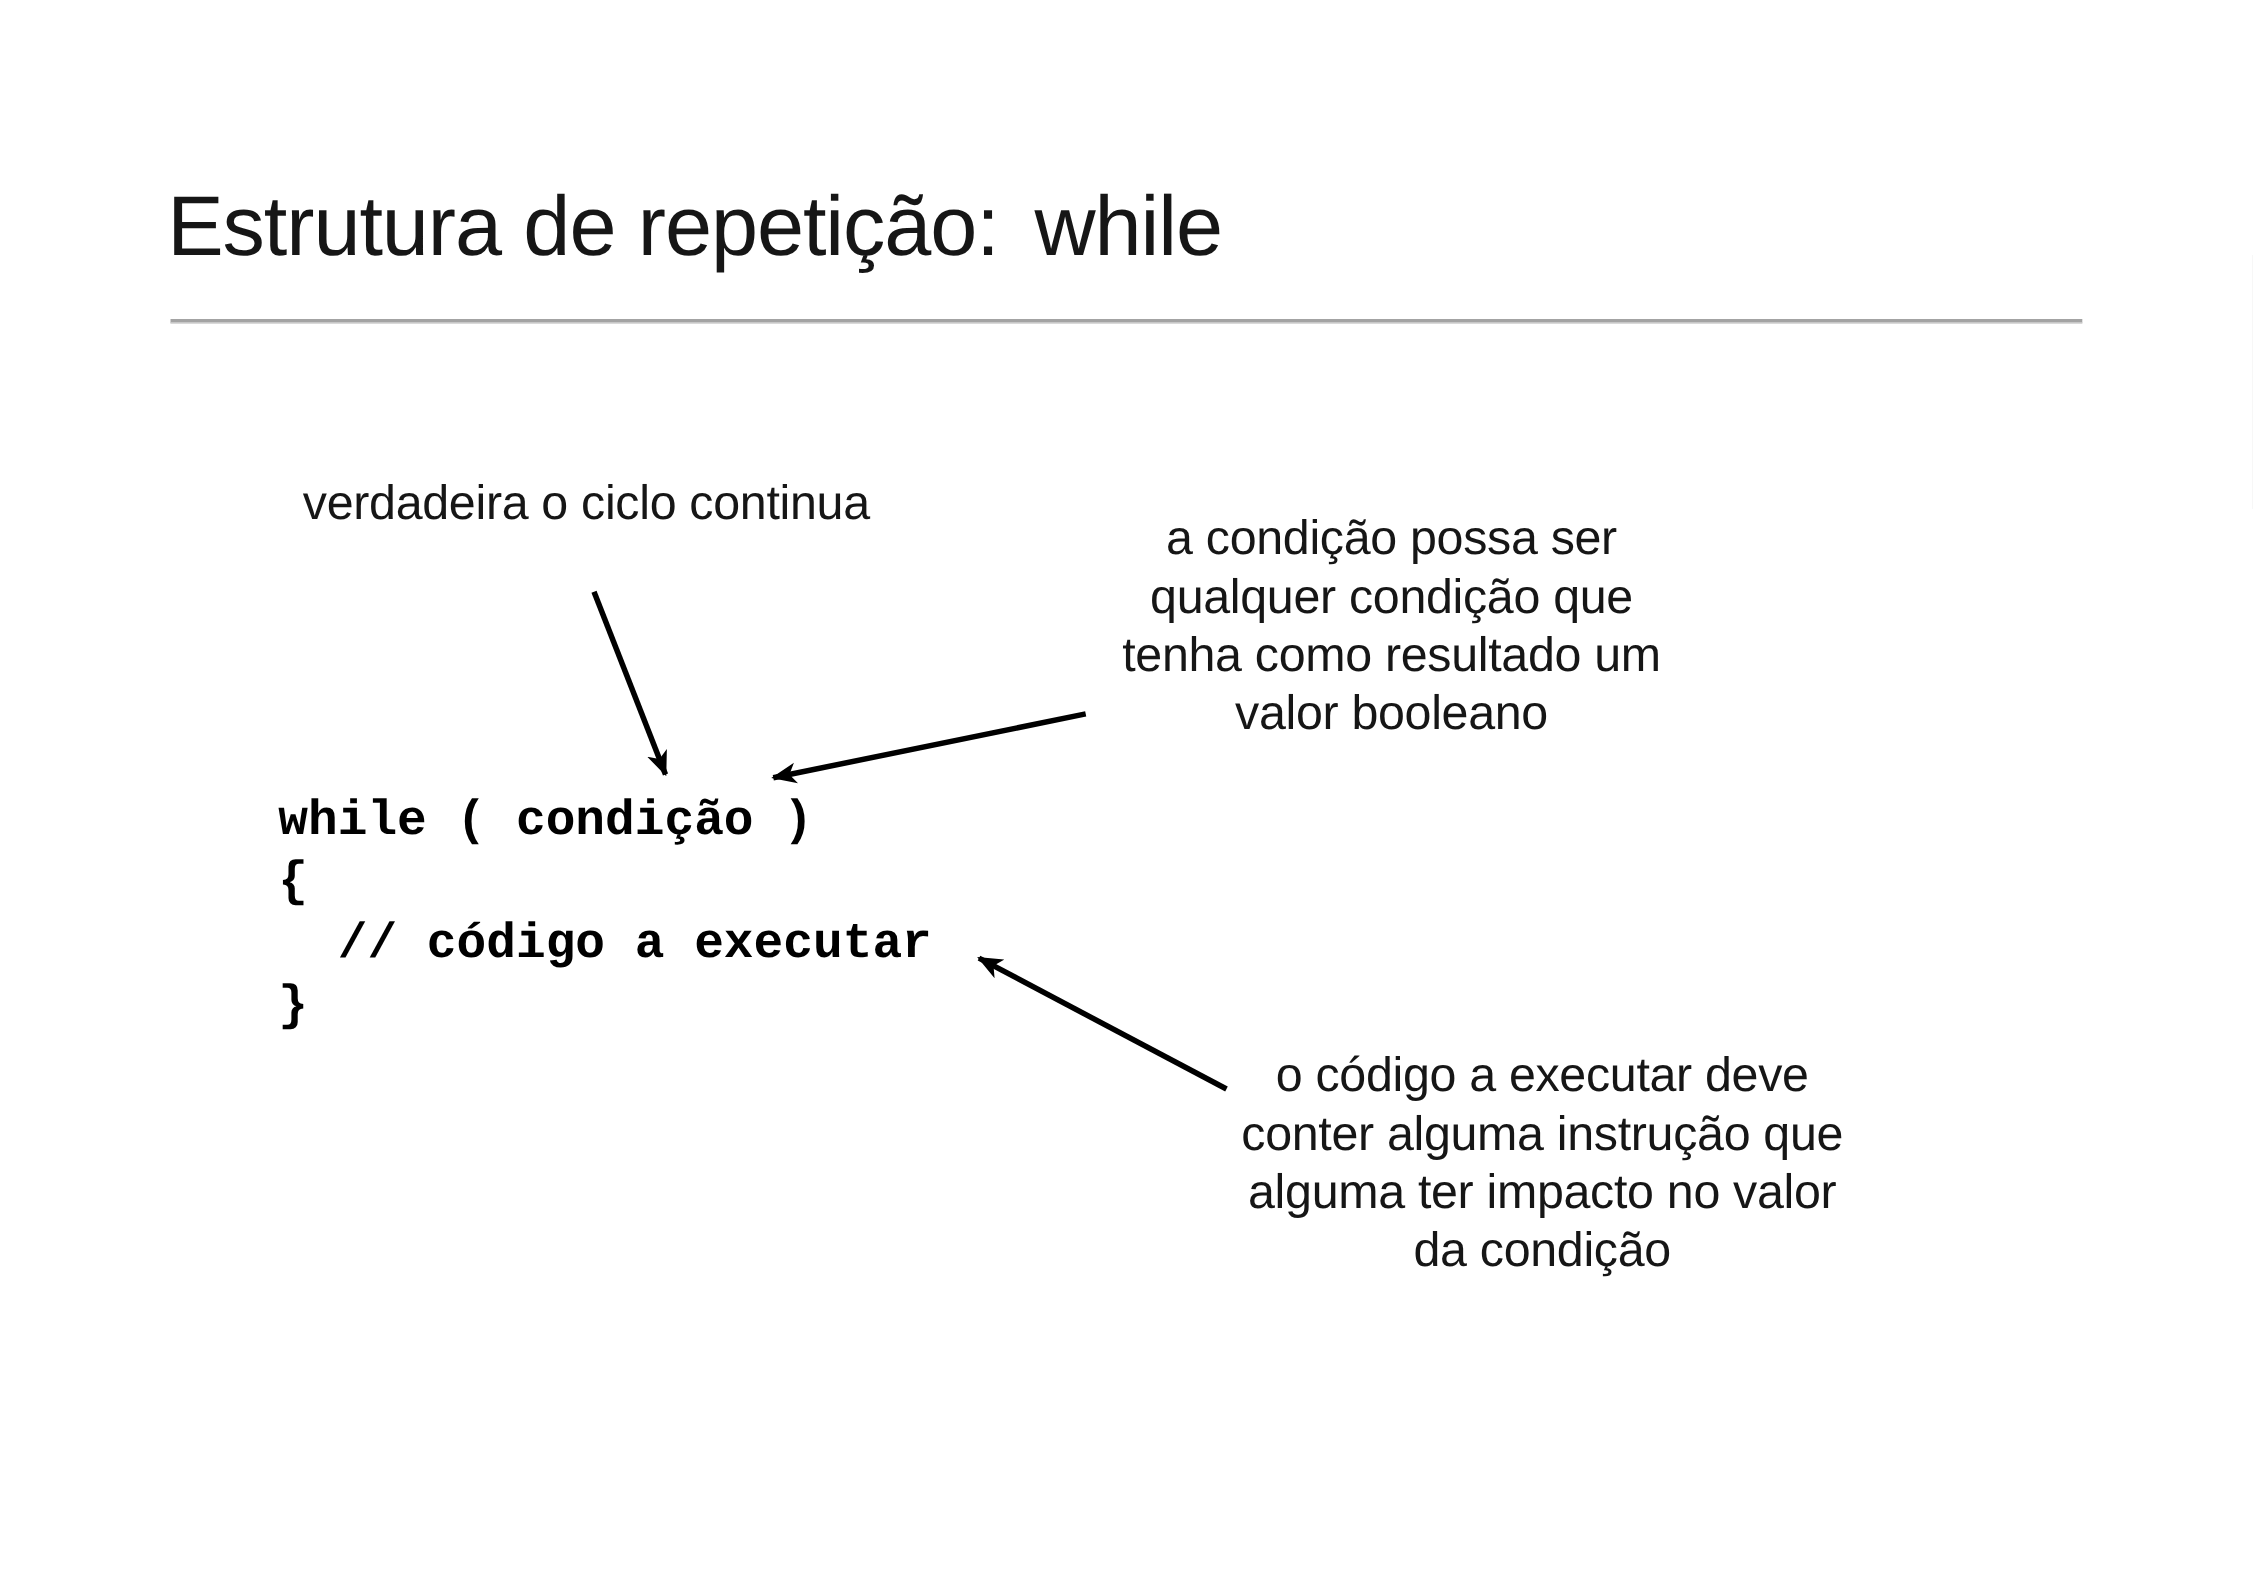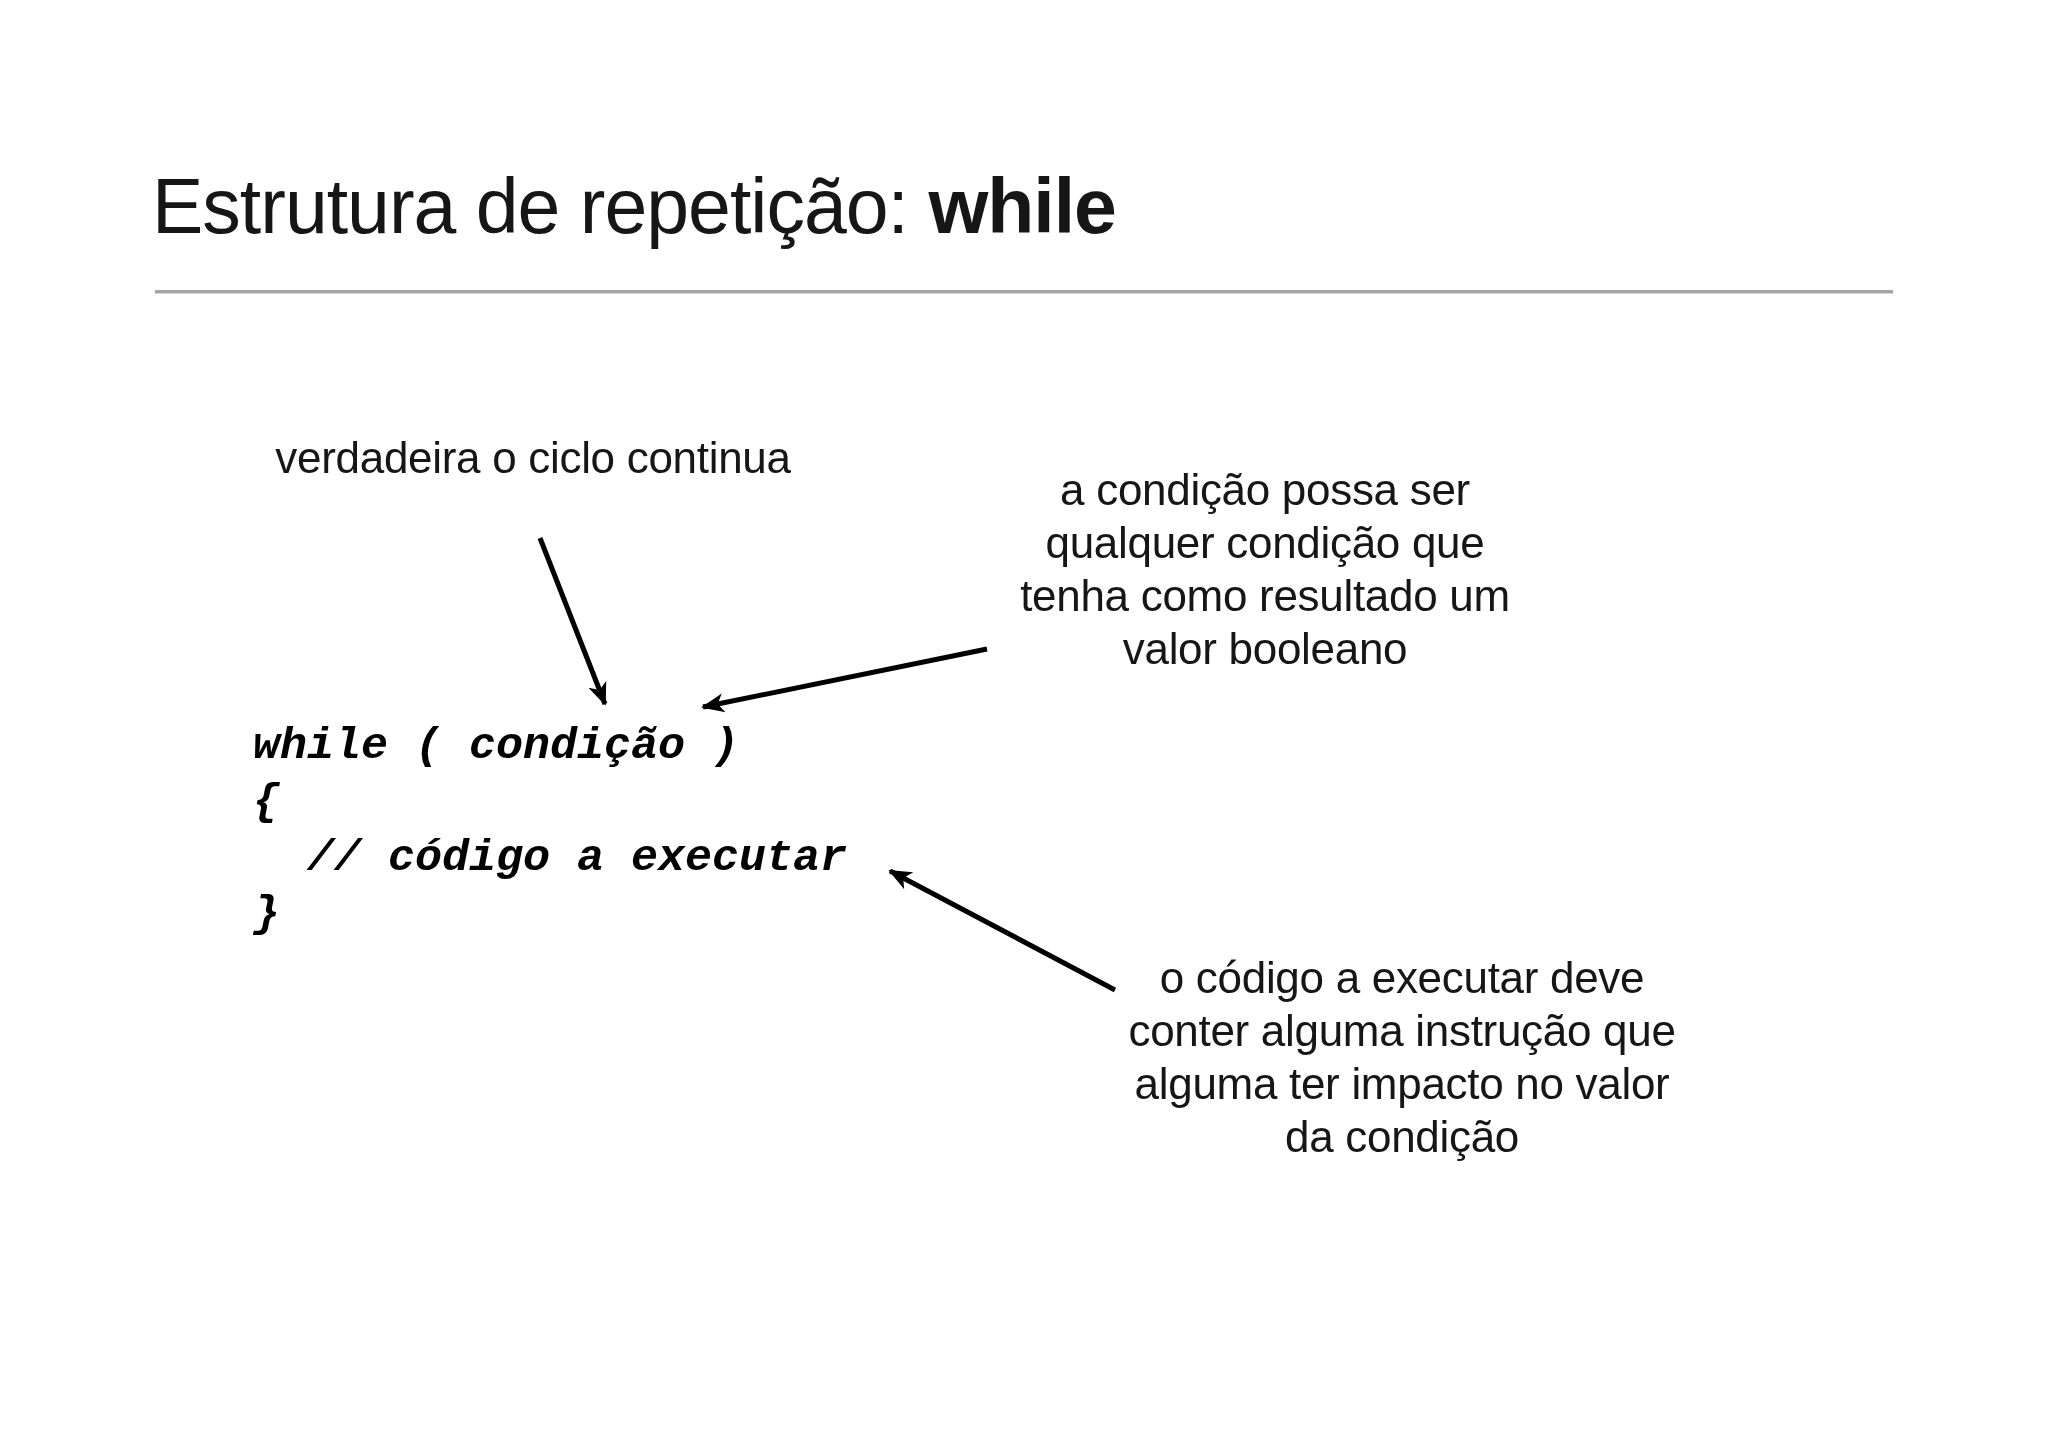--- a/index.html
+++ b/index.html
@@ -22,21 +22,22 @@
     top: 168px;
     margin: 0;
     font-size: 77px;
     line-height: 77px;
     font-weight: 400;
     letter-spacing: -1px;
     white-space: nowrap;
     color: #161616;
   }
   .slide-title b {
-    font-weight: 700;
+    font-weight: 400;
+    margin-left: 12px;
   }
   .divider {
     position: absolute;
     left: 155px;
     top: 290px;
     width: 1738px;
     height: 3px;
     background: #a3a3a3;
     border-bottom: 1px solid #d6d6d6;
   }
@@ -57,21 +58,20 @@
     position: absolute;
     left: 253px;
     top: 719px;
     margin: 0;
     font-family: "Liberation Mono", monospace;
     font-size: 45px;
     line-height: 56px;
     font-weight: 700;
     color: #000000;
     white-space: pre;
-    font-style: italic;
   }
   .arrows {
     position: absolute;
     left: 0;
     top: 0;
     pointer-events: none;
   }
 </style>
 </head>
 <body>

